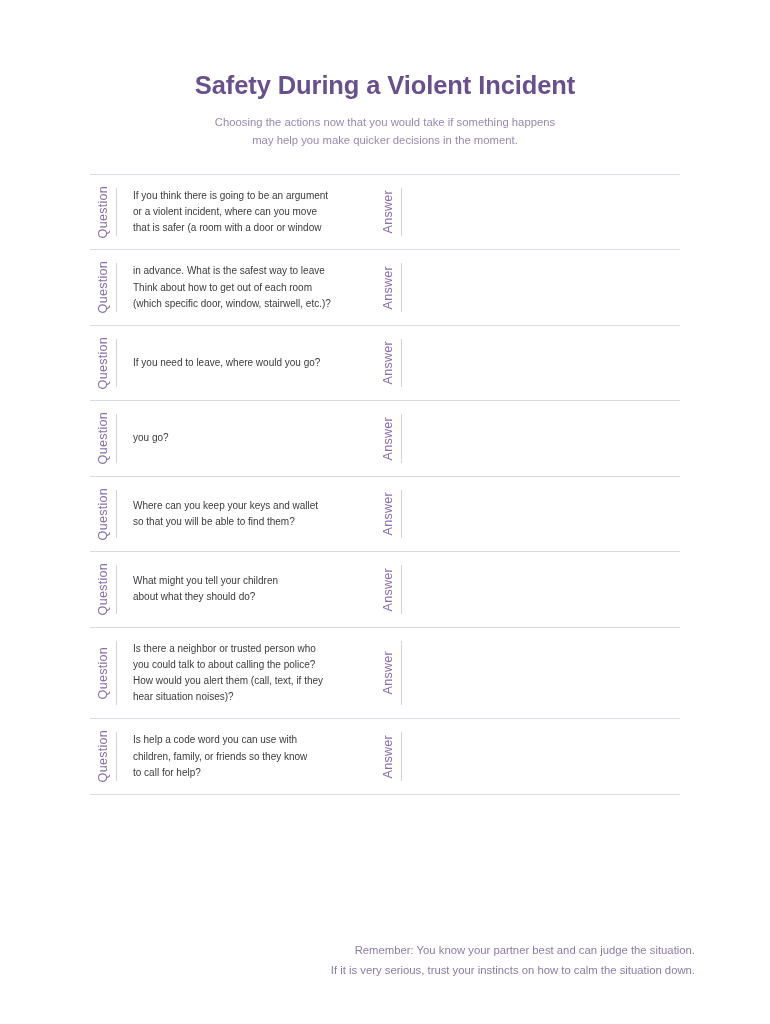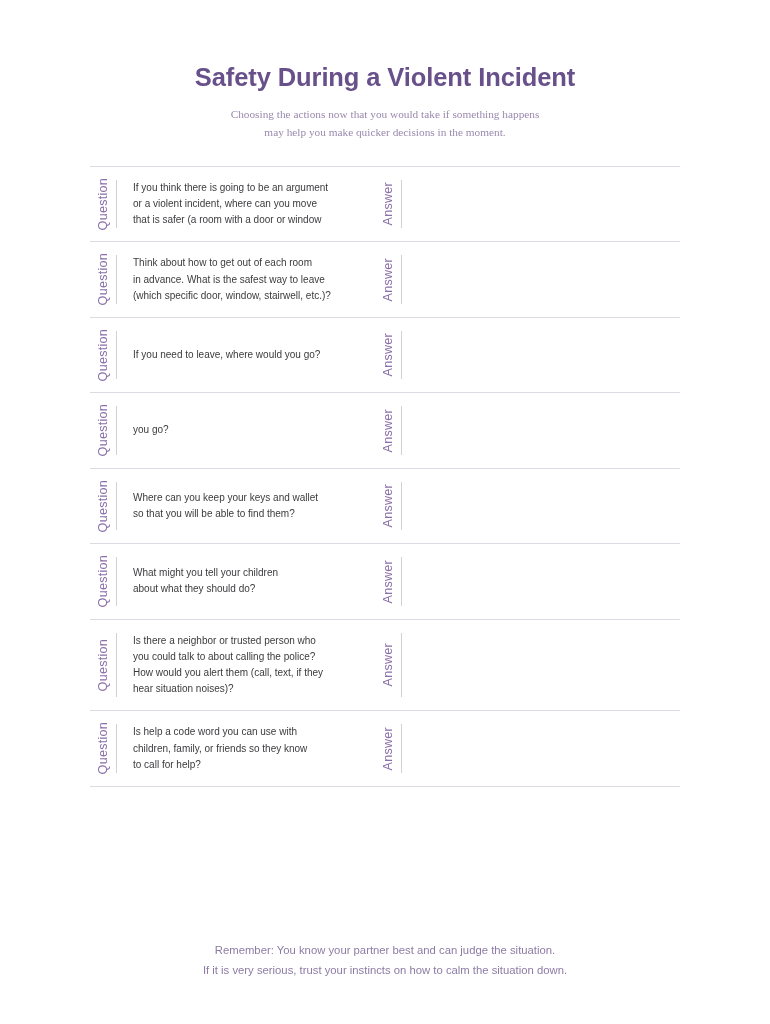--- a/index.html
+++ b/index.html
@@ -23,38 +23,37 @@
     background: #ffffff;
     box-sizing: border-box;
   }
 
   
   .header {
     padding-top: 62px;
     text-align: center;
   }
   .page-title {
-    margin: 0;
+    margin: 8px;
     font-size: 25.5px;
     font-weight: bold;
     color: #68508A;
     letter-spacing: -0.1px;
     line-height: 1.2;
   }
   .subtitle {
     margin: 12px auto 0 auto;
     width: 560px;
     font-size: 11.3px;
     font-weight: normal;
     color: #9A89AE;
     line-height: 1.65;
   }
   .subtitle-line {
     display: block;
-    font-family: Liberation Serif, serif;
   }
 
   
   .qa-table {
     position: relative;
     margin: 24px auto 0 auto;
     width: 590px;
   }
 
   .qa-row {
@@ -126,20 +125,21 @@
     right: 0;
     bottom: 44px;
     text-align: center;
   }
   .footer-text {
     margin: 0 auto;
     width: 620px;
     font-size: 11.3px;
     color: #8D7BA4;
     line-height: 1.72;
+    text-align: right;
   }
   .footer-line {
     display: block;
   }
 </style>
 </head>
 <body>
 
 <div class="page">
 
@@ -171,22 +171,22 @@
         <div class="v-rule"></div>
         <div class="answer-cell"></div>
       </div>
       <div class="qa-row">
         <div class="side-label">
           <span class="label-text">Question</span>
         </div>
         <div class="v-rule"></div>
         <div class="question-cell">
           <div class="question-text">
+            <span class="q-line">in advance. What is the safest way to leave</span>
             <span class="q-line">Think about how to get out of each room</span>
-            <span class="q-line">in advance. What is the safest way to leave</span>
             <span class="q-line">(which specific door, window, stairwell, etc.)?</span>
           </div>
         </div>
         <div class="side-label">
           <span class="label-text">Answer</span>
         </div>
         <div class="v-rule"></div>
         <div class="answer-cell"></div>
       </div>
       <div class="qa-row">

